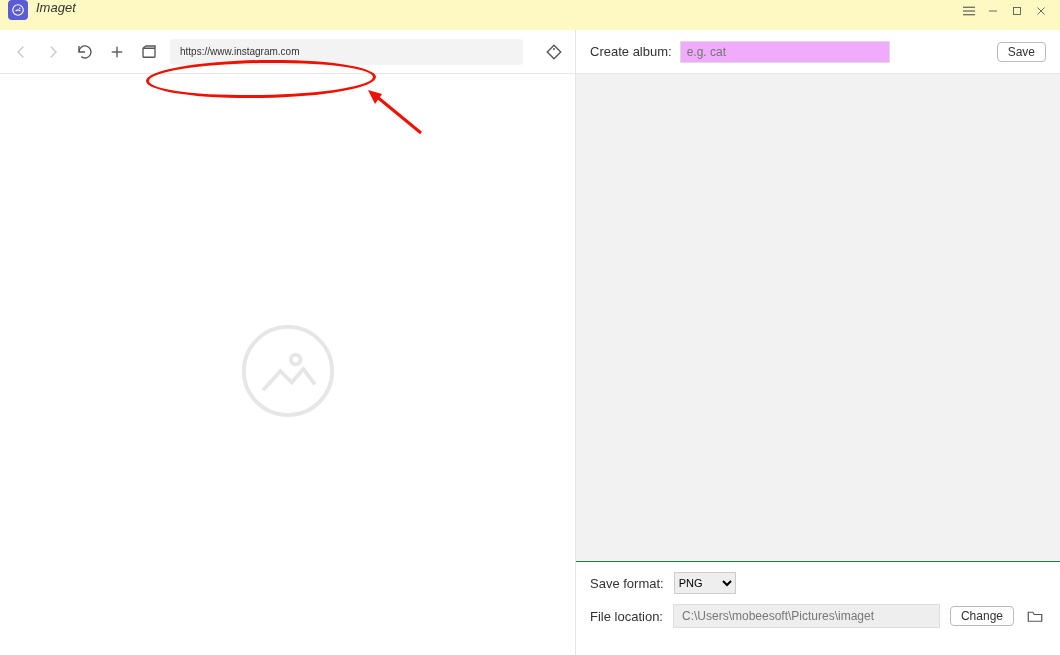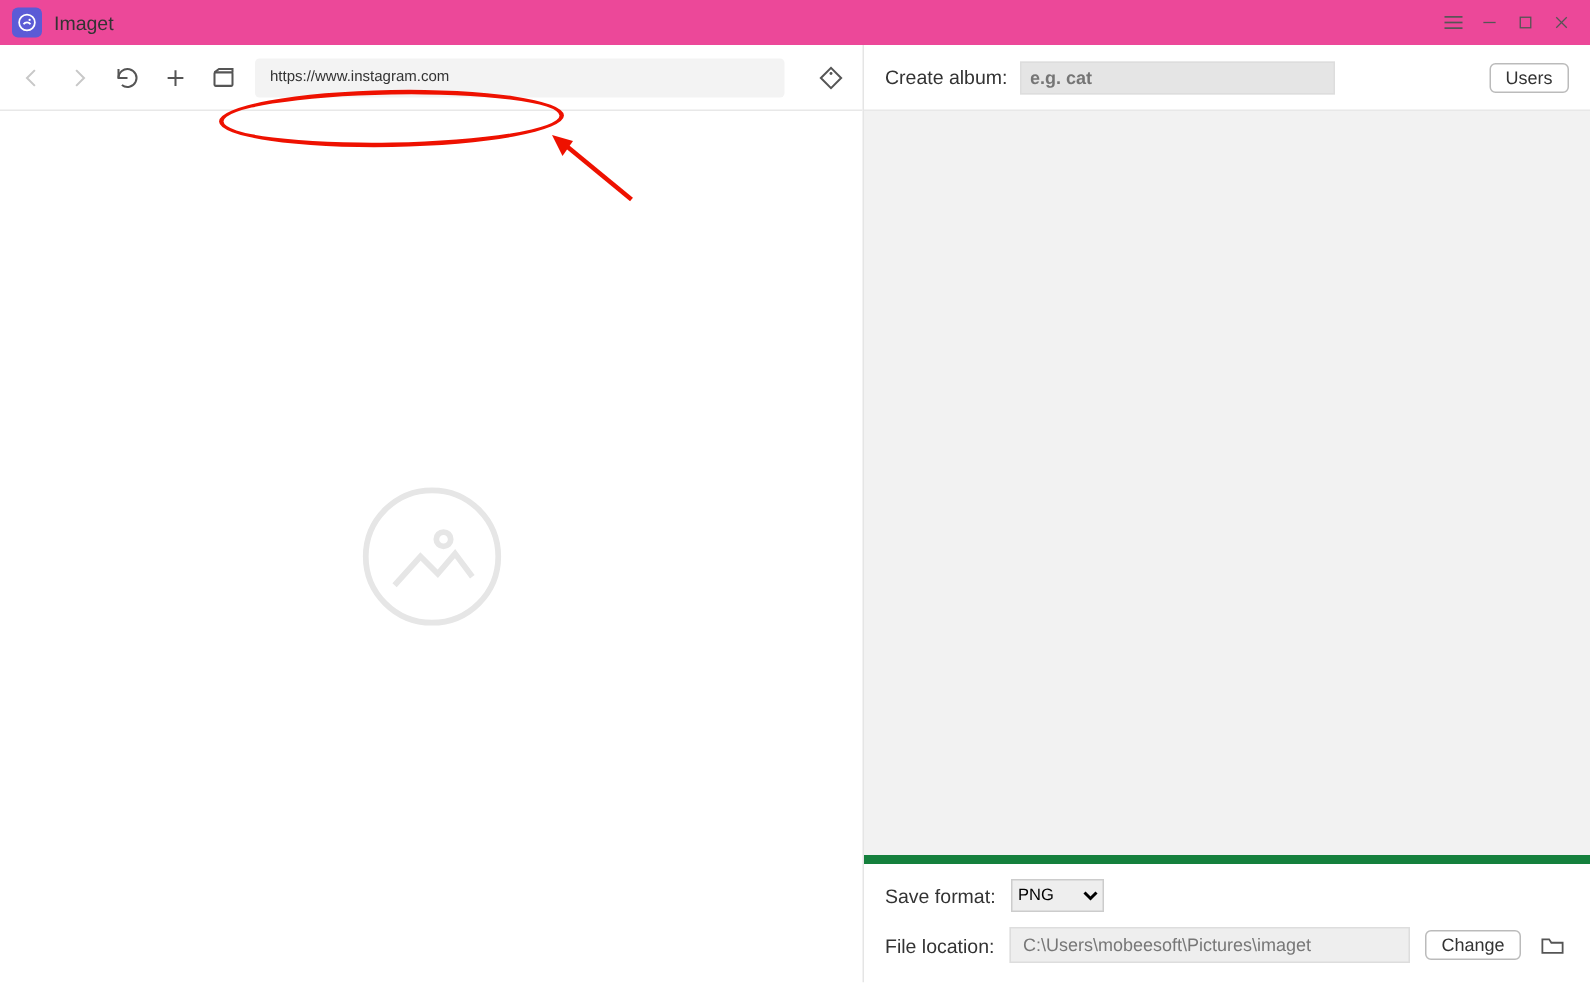--- a/index.html
+++ b/index.html
@@ -1,19 +1,19 @@
 <!DOCTYPE html>
 <html><head>
 <meta charset="utf-8">
 <style>
   * { box-sizing: border-box; margin: 0; padding: 0; font-family: -apple-system, "Segoe UI", Arial, sans-serif; }
   html,body { width:1060px; height:655px; overflow:hidden; background:#fff; }
   .titlebar {
-    height:30px; background:#ec4899; display:flex; align-items:center;
-    padding:0 8px; font-size:13px; color:#333;
+    height:30px; background:#fef9c3; display:flex; 
+    padding:0 8px; font-size:13px; color:#333;font-style:italic;
   }
   .appicon {
     width:20px; height:20px; border-radius:4px; background:#5b5bd6;
     margin-right:8px; display:flex; align-items:center; justify-content:center;
   }
   .appicon svg { width:14px; height:14px; }
   .titlebar-spacer { flex:1; }
   .winbtn {
     width:22px; height:22px; display:flex; align-items:center; justify-content:center;
     margin-left:2px; cursor:pointer;
@@ -60,39 +60,39 @@
   }
   .placeholder svg { width:96px; height:96px; }
 
   
   .rrow {
     display:flex; align-items:center; padding:0 14px; font-size:13px; color:#333;
     gap:8px;
   }
   .rtop { height:44px; border-bottom:1px solid #e8e8e8; }
   .rtop input {
-    width:210px; height:22px; background:#e5e5e5; border:1px solid #ddd; padding:0 6px;
-    font-size:12px; color:#666; outline:none;font-weight:bold;
+    width:210px; height:22px; background:#f0abfc; border:1px solid #ddd; padding:0 6px;
+    font-size:12px; color:#666; outline:none;
   }
   .rbtn {
     border:1px solid #bbb; background:#fff; border-radius:4px; padding:2px 10px;
     font-size:12px; cursor:pointer; color:#333;
   }
   .rbtn.accent { color:#3158d8; border-color:#9ab1e8; }
   .rtop .spacer { flex:1; }
 
   .rmid { flex:1; background:#f2f2f2; }
 
   .rrow2 { height:40px; border-top:1px solid #e8e8e8; }
   .rrow2 select {
     height:22px; border:1px solid #ccc; background:#eee; font-size:12px; padding:0 4px;
   }
   .rrow2 .spacer { flex:1; }
 
-  .rbot { padding:10px 14px 0; border-top:6px solid #15803d; font-size:13px; color:#333;}
+  .rbot { padding:10px 14px 14px; border-top:1px solid #15803d; font-size:13px; color:#333;}
   .rbot-row { display:flex; align-items:center; gap:10px; margin-bottom:10px; }
   .rbot-row:last-child { margin-bottom:13px; }
   .rbot-row select {
     width:62px; height:22px; border:1px solid #ccc; background:#eee; font-size:11px;
   }
   .locbox {
     flex:1; height:24px; background:#eee; border:1px solid #ddd; padding:0 8px;
     font-size:12px; color:#777; outline:none;
   }
   .folderbtn {
@@ -195,21 +195,21 @@
         <polyline points="24,70 42,50 54,62 66,48 78,64" fill="none" stroke="#e6e6e6" stroke-width="4"></polyline>
       </svg>
     </div>
   </div>
 
   <div class="right">
     <div class="rrow rtop">
       <span>Create album:</span>
       <input type="text" placeholder="e.g. cat" style="">
       <div class="spacer"></div>
-      <button class="rbtn">Users</button>
+      <button class="rbtn">Save</button>
     </div>
 
     <div class="rmid"></div>
 
 
     <div class="rbot">
       <div class="rbot-row">
         <span>Save format:</span>
         <select>
           <option>PNG</option>

